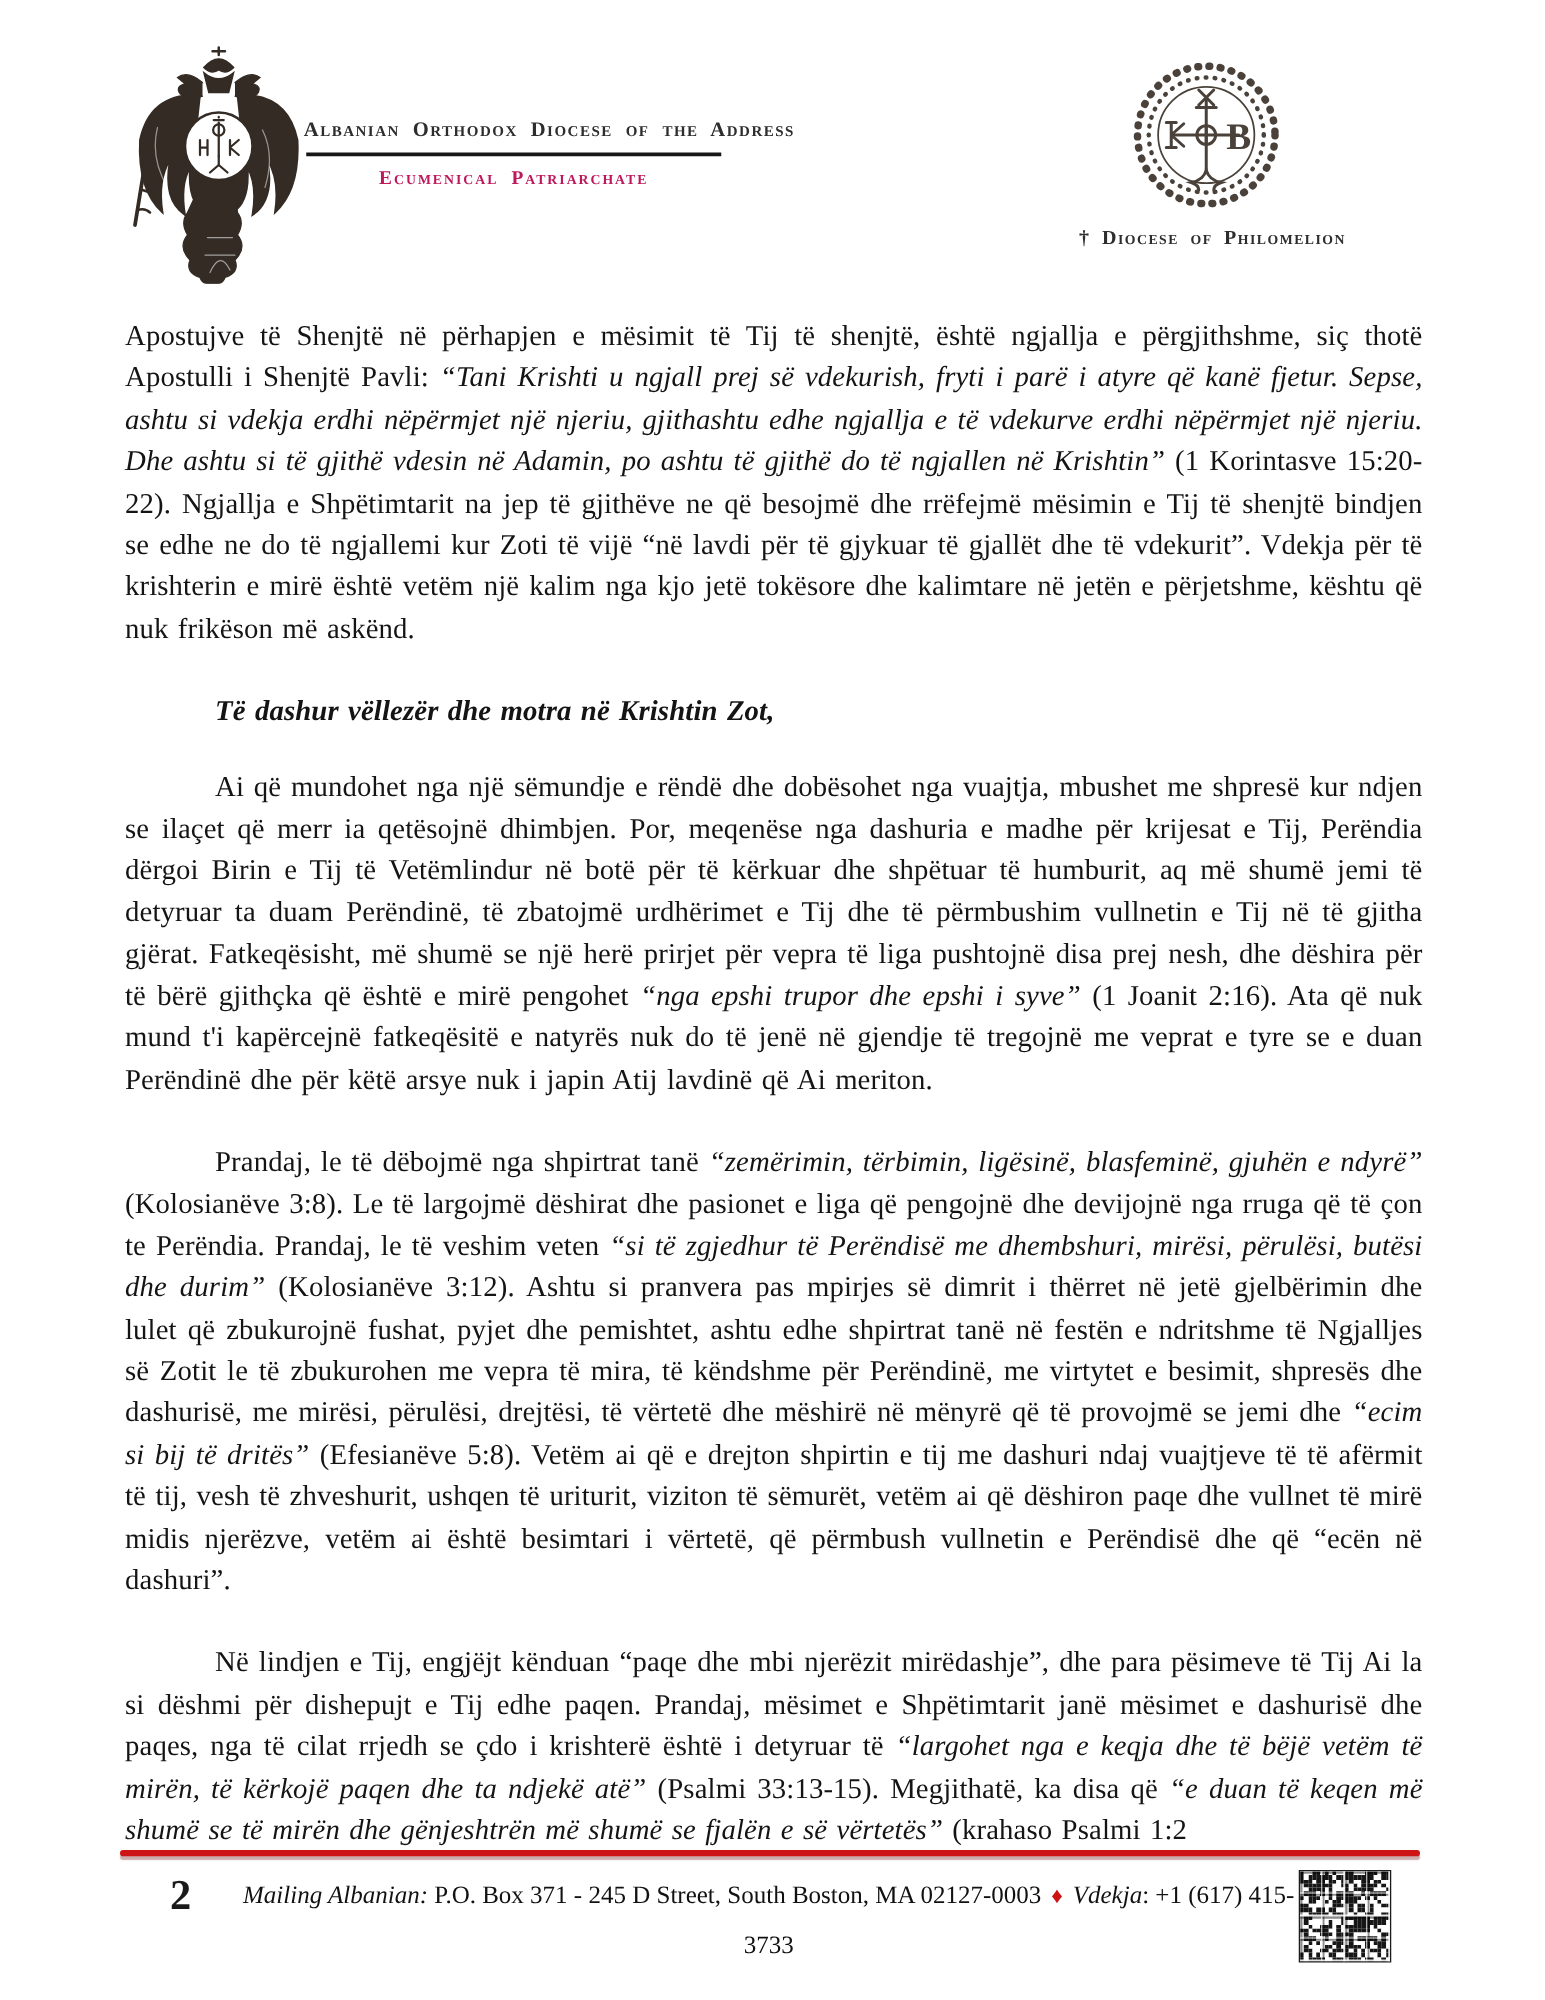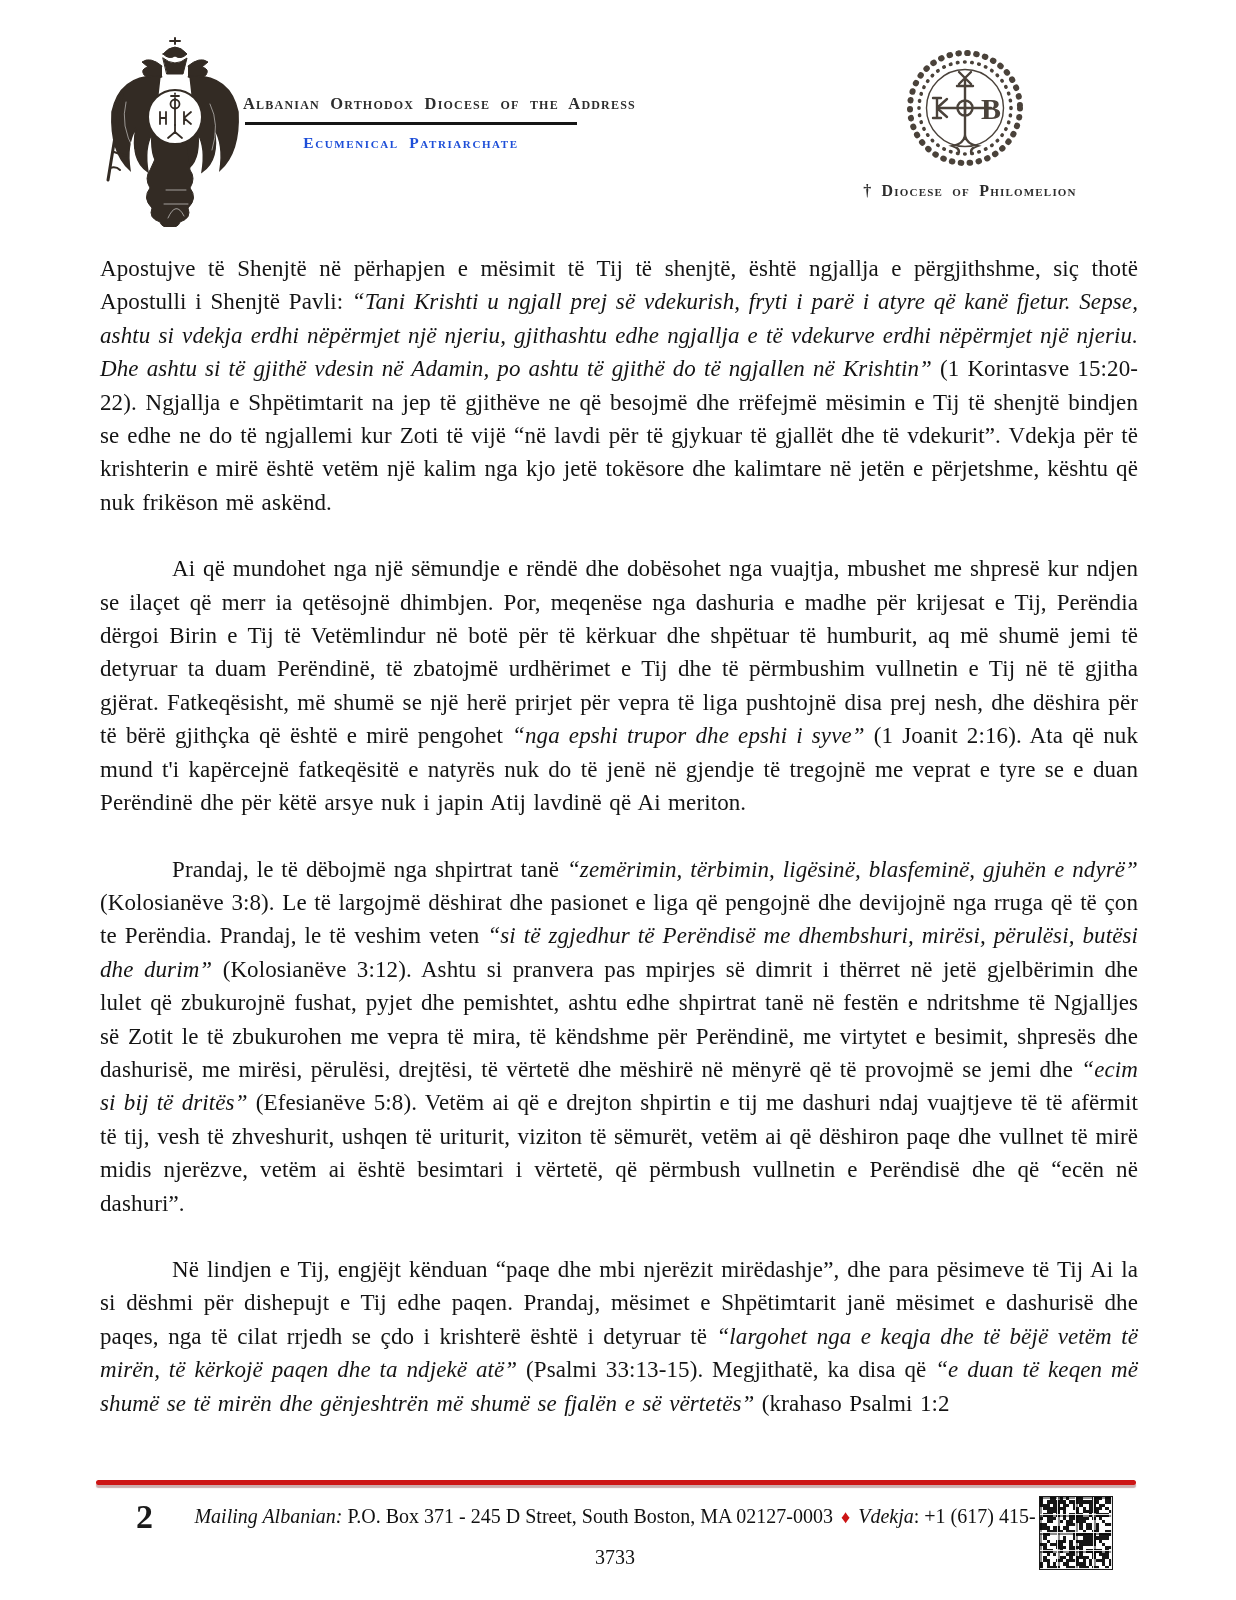--- a/index.html
+++ b/index.html
@@ -11,21 +11,21 @@
   
   .eagle-wrap{position:absolute;left:100px;top:32px;width:150px;height:195px;}
   .header-center{position:absolute;left:243px;top:94px;width:336px;text-align:center;}
   .org-name{
     font-variant:small-caps;font-weight:600;font-size:16.5px;letter-spacing:1.2px;
     word-spacing:5px;color:#2d2d2d;white-space:nowrap;
   }
   .header-rule{height:3px;background:#161616;margin:8px 2px 9px 2px;}
   .patriarchate{
     font-variant:small-caps;font-weight:600;font-size:15.5px;letter-spacing:1.6px;
-    word-spacing:5px;color:#1d4ed8;
+    word-spacing:5px;color:#be185d;
   }
   .seal-wrap{position:absolute;left:903px;top:46px;width:124px;height:124px;}
   .bishop-name{
     position:absolute;left:825px;top:182px;width:290px;text-align:center;
     font-variant:small-caps;font-weight:600;font-size:16px;letter-spacing:1.2px;
     word-spacing:4px;color:#2d2d2d;white-space:nowrap;
   }
   
   .body-text{
     position:absolute;left:100px;top:252px;width:1038px;
@@ -131,20 +131,21 @@
         </g>
         <text x="78" y="73" font-family="Liberation Serif, serif" font-size="30" font-weight="bold" fill="#4a423a" stroke="none">B</text>
       </g>
     </svg>
   </div>
 
   <div class="bishop-name">† Diocese of Philomelion</div>
 
   <div class="body-text">
     <p><span class="run-normal">Apostujve të Shenjtë në përhapjen e mësimit të Tij të shenjtë, është ngjallja e përgjithshme, siç thotë Apostulli i Shenjtë Pavli: </span><span class="run-italic">“Tani Krishti u ngjall prej së vdekurish, fryti i parë i atyre që kanë fjetur. Sepse, ashtu si vdekja erdhi nëpërmjet një njeriu, gjithashtu edhe ngjallja e të vdekurve erdhi nëpërmjet një njeriu. Dhe ashtu si të gjithë vdesin në Adamin, po ashtu të gjithë do të ngjallen në Krishtin”</span><span class="run-normal"> (1 Korintasve 15:20-22). Ngjallja e Shpëtimtarit na jep të gjithëve ne që besojmë dhe rrëfejmë mësimin e Tij të shenjtë bindjen se edhe ne do të ngjallemi kur Zoti të vijë “në lavdi për të gjykuar të gjallët dhe të vdekurit”. Vdekja për të krishterin e mirë është vetëm një kalim nga kjo jetë tokësore dhe kalimtare në jetën e përjetshme, kështu që nuk frikëson më askënd.</span></p>
+    <p class="salutation">Të dashur vëllezër dhe motra në Krishtin Zot,</p>
     <p class="para-indent"><span class="run-normal">Ai që mundohet nga një sëmundje e rëndë dhe dobësohet nga vuajtja, mbushet me shpresë kur ndjen se ilaçet që merr ia qetësojnë dhimbjen. Por, meqenëse nga dashuria e madhe për krijesat e Tij, Perëndia dërgoi Birin e Tij të Vetëmlindur në botë për të kërkuar dhe shpëtuar të humburit, aq më shumë jemi të detyruar ta duam Perëndinë, të zbatojmë urdhërimet e Tij dhe të përmbushim vullnetin e Tij në të gjitha gjërat. Fatkeqësisht, më shumë se një herë prirjet për vepra të liga pushtojnë disa prej nesh, dhe dëshira për të bërë gjithçka që është e mirë pengohet </span><span class="run-italic">“nga epshi trupor dhe epshi i syve”</span><span class="run-normal"> (1 Joanit 2:16). Ata që nuk mund t'i kapërcejnë fatkeqësitë e natyrës nuk do të jenë në gjendje të tregojnë me veprat e tyre se e duan Perëndinë dhe për këtë arsye nuk i japin Atij lavdinë që Ai meriton.</span></p>
     <p class="para-indent"><span class="run-normal">Prandaj, le të dëbojmë nga shpirtrat tanë </span><span class="run-italic">“zemërimin, tërbimin, ligësinë, blasfeminë, gjuhën e ndyrë”</span><span class="run-normal"> (Kolosianëve 3:8). Le të largojmë dëshirat dhe pasionet e liga që pengojnë dhe devijojnë nga rruga që të çon te Perëndia. Prandaj, le të veshim veten </span><span class="run-italic">“si të zgjedhur të Perëndisë me dhembshuri, mirësi, përulësi, butësi dhe durim”</span><span class="run-normal"> (Kolosianëve 3:12). Ashtu si pranvera pas mpirjes së dimrit i thërret në jetë gjelbërimin dhe lulet që zbukurojnë fushat, pyjet dhe pemishtet, ashtu edhe shpirtrat tanë në festën e ndritshme të Ngjalljes së Zotit le të zbukurohen me vepra të mira, të këndshme për Perëndinë, me virtytet e besimit, shpresës dhe dashurisë, me mirësi, përulësi, drejtësi, të vërtetë dhe mëshirë në mënyrë që të provojmë se jemi dhe </span><span class="run-italic">“ecim si bij të dritës”</span><span class="run-normal"> (Efesianëve 5:8). Vetëm ai që e drejton shpirtin e tij me dashuri ndaj vuajtjeve të të afërmit të tij, vesh të zhveshurit, ushqen të uriturit, viziton të sëmurët, vetëm ai që dëshiron paqe dhe vullnet të mirë midis njerëzve, vetëm ai është besimtari i vërtetë, që përmbush vullnetin e Perëndisë dhe që “ecën në dashuri”.</span></p>
     <p class="para-indent"><span class="run-normal">Në lindjen e Tij, engjëjt kënduan “paqe dhe mbi njerëzit mirëdashje”, dhe para pësimeve të Tij Ai la si dëshmi për dishepujt e Tij edhe paqen. Prandaj, mësimet e Shpëtimtarit janë mësimet e dashurisë dhe paqes, nga të cilat rrjedh se çdo i krishterë është i detyruar të </span><span class="run-italic">“largohet nga e keqja dhe të bëjë vetëm të mirën, të kërkojë paqen dhe ta ndjekë atë”</span><span class="run-normal"> (Psalmi 33:13-15). Megjithatë, ka disa që </span><span class="run-italic">“e duan të keqen më shumë se të mirën dhe gënjeshtrën më shumë se fjalën e së vërtetës”</span><span class="run-normal"> (krahaso Psalmi 1:2</span></p>
   </div>
 
   <div class="red-underline" style="background: rgb(205, 21, 21);"></div>
 
   <div class="page-number">2</div>
 
   <div class="footer-lines">

